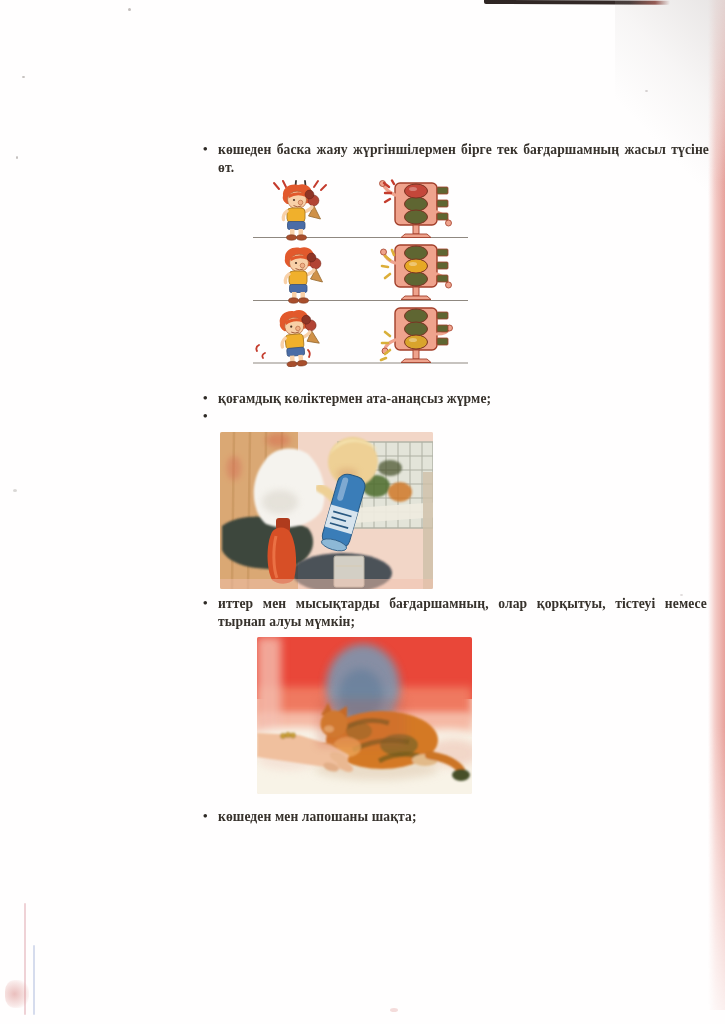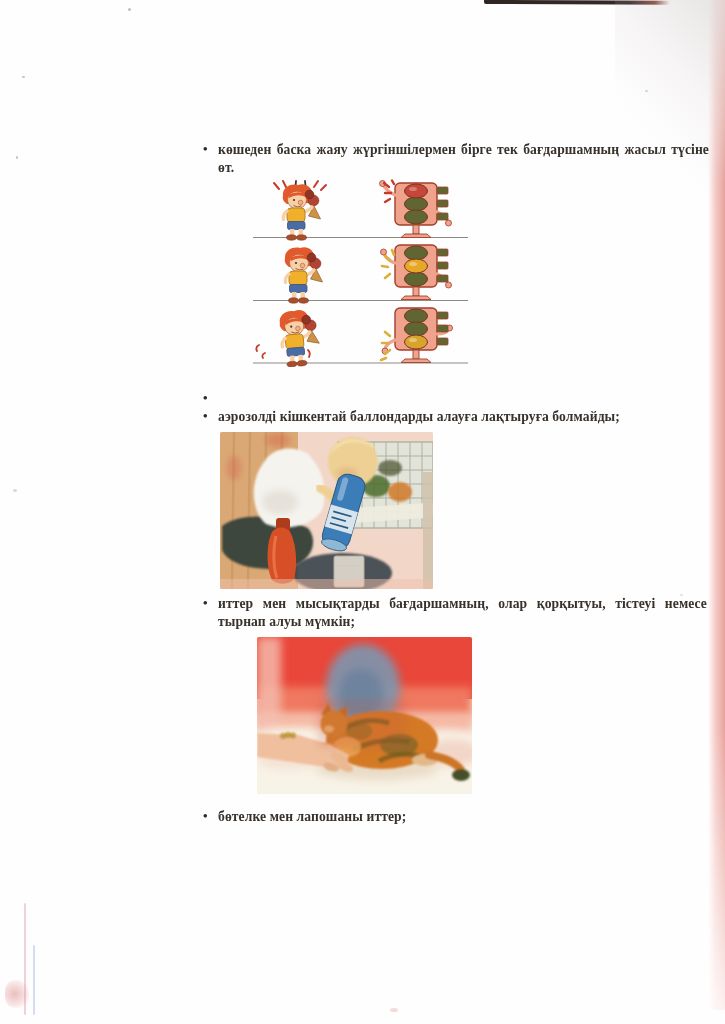--- a/index.html
+++ b/index.html
@@ -223,24 +223,24 @@
               <path d="M15,44 L10,48"></path>
               <path d="M11,52 L6,54"></path>
           </g>
         </g>
       </g>
     </svg>
   </div>
 
   <div class="bullet-item" id="b2">
     <span class="marker">•</span>
+    <span>қоғамдық көліктермен ата-анаңсыз жүрме;</span>
   </div>
   <div class="bullet-item" id="b3">
     <span class="marker">•</span>
-    <span>аэрозолді кішкентай баллондарды алауға лақтыруға болмайды;</span>
   </div>
 
   <div class="photo" id="photo-aerosol">
     <svg width="213" height="157" viewBox="0 0 213 157" preserveAspectRatio="none">
       <defs>
         <filter id="pb1" x="-20%" y="-20%" width="140%" height="140%">
             <feGaussianBlur stdDeviation="1.1"></feGaussianBlur>
           </filter>
         <filter id="pb2" x="-40%" y="-40%" width="180%" height="180%">
             <feGaussianBlur stdDeviation="3"></feGaussianBlur>
@@ -372,16 +372,16 @@
             <circle cx="31" cy="98" r="2.6"></circle>
             <circle cx="36" cy="98.5" r="2.6"></circle>
         </g>
       </g>
       <rect x="60" y="62" width="90" height="48" fill="#c05a48" opacity="0.22" filter="url(#cb2)"></rect>
     </svg>
   </div>
 
   <div class="bullet-item" id="b5">
     <span class="marker">•</span>
-    <span>бөтелке мен лапошаны иттер;</span>
+    <span>көшеден мен лапошаны шақта;</span>
   </div>
 
 </div>
 
 </body></html>

